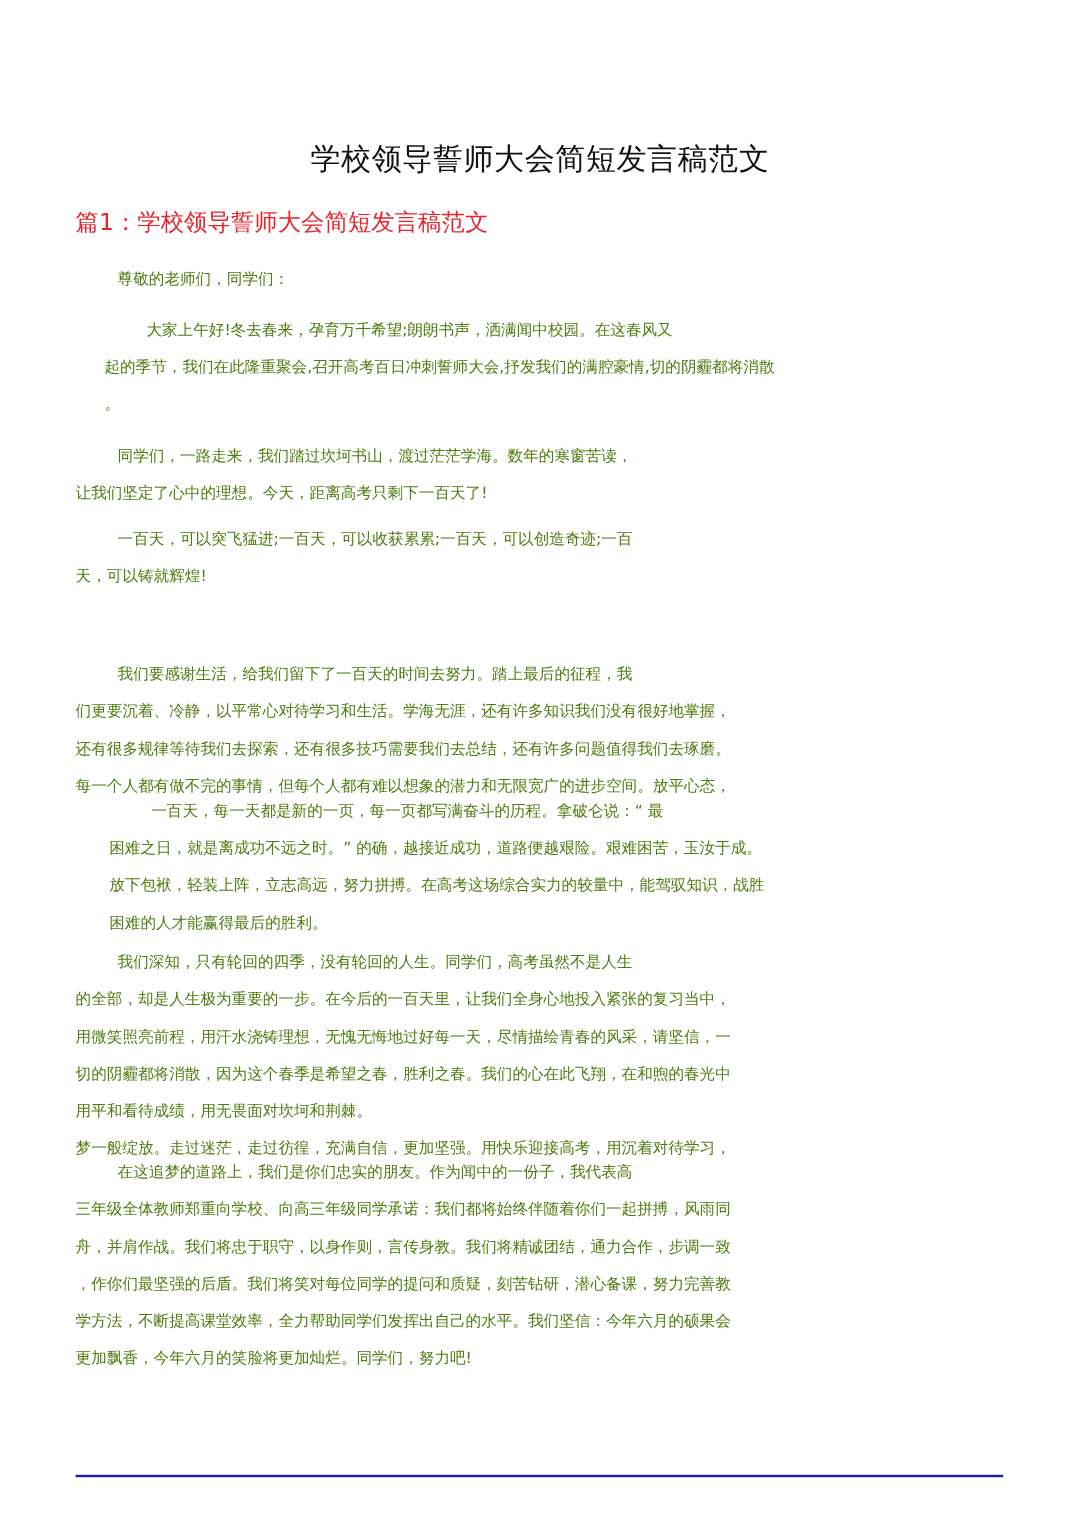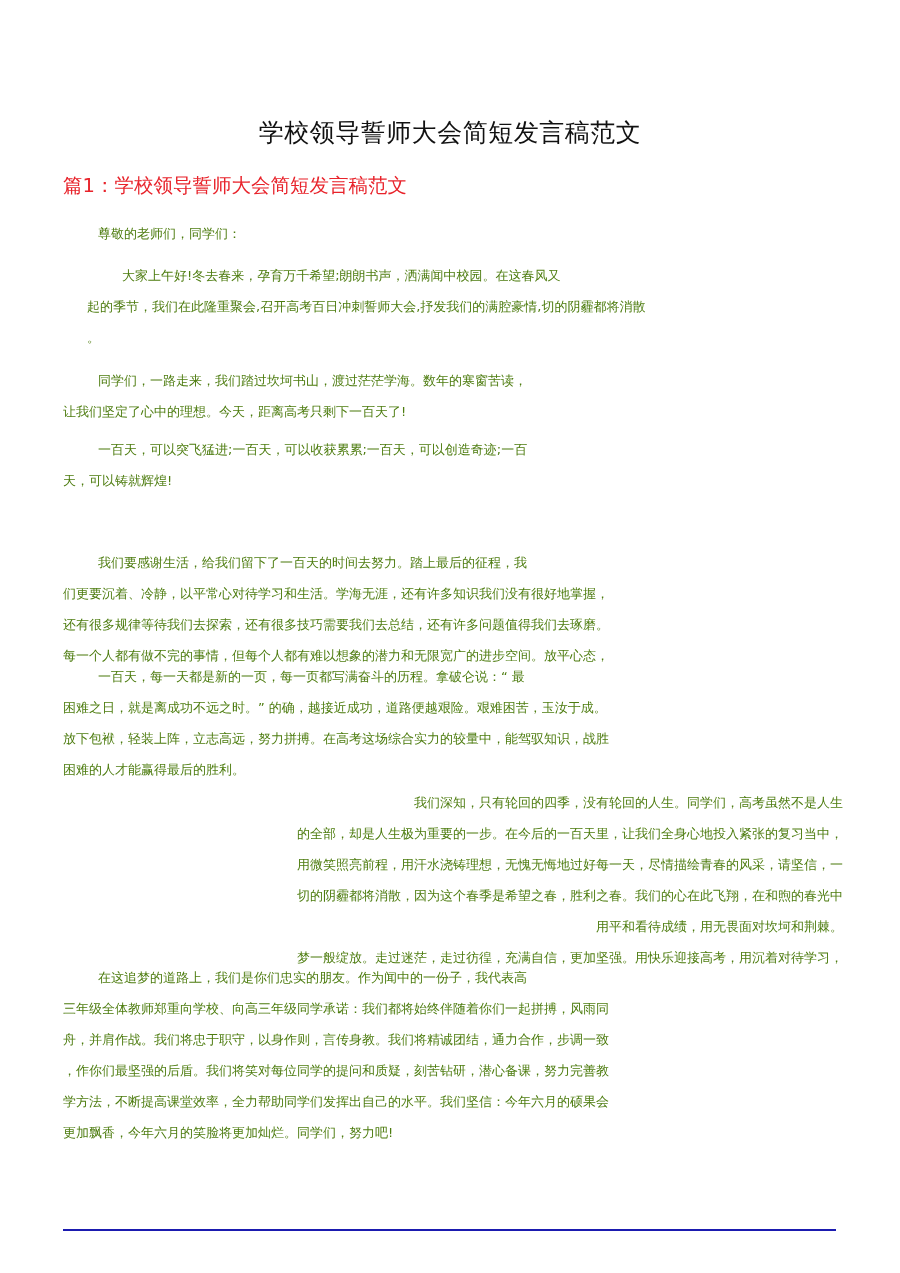--- a/index.html
+++ b/index.html
@@ -106,30 +106,30 @@
 
   <div class="body-text" style="top:507px;margin-top:40px;">
     <p class="para">
       <span class="line indent">我们要感谢生活，给我们留下了一百天的时间去努力。踏上最后的征程，我</span>
       <span class="line">们更要沉着、冷静，以平常心对待学习和生活。学海无涯，还有许多知识我们没有很好地掌握，</span>
       <span class="line">还有很多规律等待我们去探索，还有很多技巧需要我们去总结，还有许多问题值得我们去琢磨。</span>
       <span class="line">每一个人都有做不完的事情，但每个人都有难以想象的潜力和无限宽广的进步空间。放平心态，</span>
     </p>
   </div>
 
-  <div class="body-text" style="top:661px;">
+  <div class="body-text" style="top:661px;margin-left:28px;">
     <p class="para">
       <span class="line indent">一百天，每一天都是新的一页，每一页都写满奋斗的历程。拿破仑说：“ 最</span>
       <span class="line">困难之日，就是离成功不远之时。” 的确，越接近成功，道路便越艰险。艰难困苦，玉汝于成。</span>
       <span class="line">放下包袱，轻装上阵，立志高远，努力拼搏。在高考这场综合实力的较量中，能驾驭知识，战胜</span>
       <span class="line">困难的人才能赢得最后的胜利。</span>
     </p>
   </div>
 
-  <div class="body-text" style="top:787px;text-align:right;">
+  <div class="body-text" style="top:787px;">
     <p class="para">
       <span class="line indent">我们深知，只有轮回的四季，没有轮回的人生。同学们，高考虽然不是人生</span>
       <span class="line">的全部，却是人生极为重要的一步。在今后的一百天里，让我们全身心地投入紧张的复习当中，</span>
       <span class="line">用微笑照亮前程，用汗水浇铸理想，无愧无悔地过好每一天，尽情描绘青春的风采，请坚信，一</span>
       <span class="line">切的阴霾都将消散，因为这个春季是希望之春，胜利之春。我们的心在此飞翔，在和煦的春光中</span>
       <span class="line">用平和看待成绩，用无畏面对坎坷和荆棘。</span>
       <span class="line">梦一般绽放。走过迷茫，走过彷徨，充满自信，更加坚强。用快乐迎接高考，用沉着对待学习，</span>
     </p>
   </div>
 

